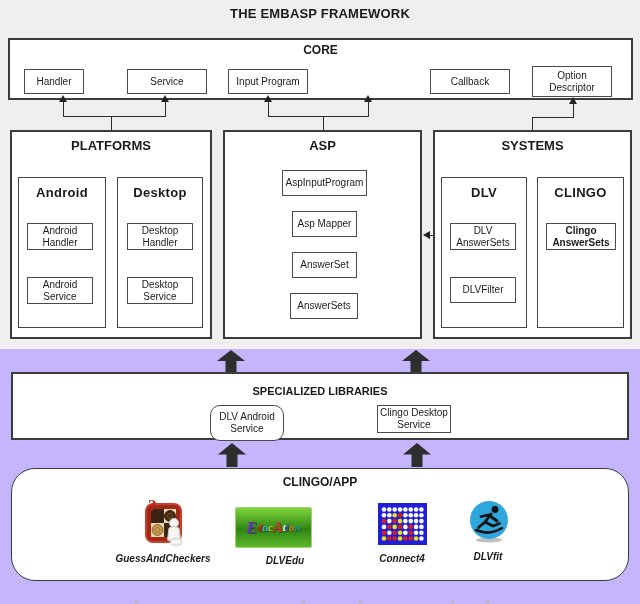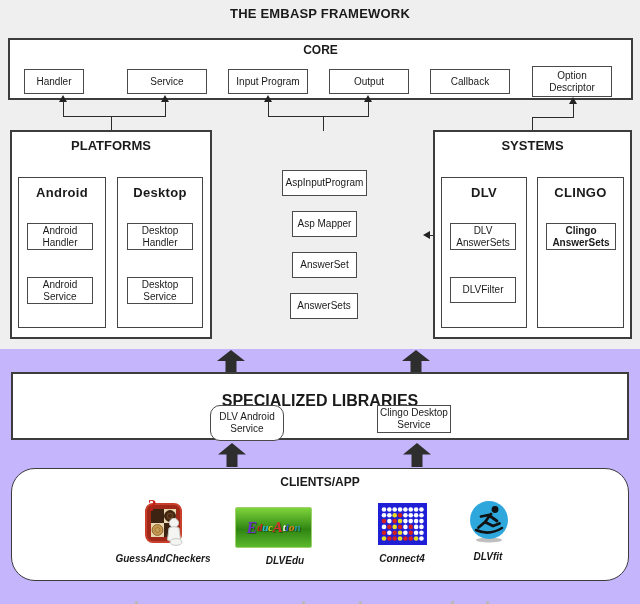--- a/index.html
+++ b/index.html
@@ -49,21 +49,20 @@
   <div class="gray-band"></div>
 
   <div class="diagram-title">THE EMBASP FRAMEWORK</div>
 
   <div class="bigbox" style="left:8px;top:38px;width:625px;height:62px;">
     <div class="boxhdr" style="top:3px;font-size:12px;">CORE</div>
   </div>
   <div class="smallbox" style="left:24px;top:69px;width:60px;height:25px;">Handler</div>
   <div class="smallbox" style="left:127px;top:69px;width:80px;height:25px;">Service</div>
   <div class="smallbox" style="left:228px;top:69px;width:80px;height:25px;">Input Program</div>
-  <div class="smallbox" style="left:329px;top:69px;width:80px;height:25px;">Output</div>
   <div class="smallbox" style="left:430px;top:69px;width:80px;height:25px;">Callback</div>
   <div class="smallbox" style="left:532px;top:66px;width:80px;height:31px;">Option Descriptor</div>
 
   <div>
     <div class="ah-up" style="left:59px;top:95px;"></div>
     <div class="vline" style="left:62.5px;top:101px;height:16px;"></div>
     <div class="ah-up" style="left:161px;top:95px;"></div>
     <div class="vline" style="left:164.5px;top:101px;height:16px;"></div>
     <div class="hline" style="left:62.5px;top:116px;width:103px;"></div>
     <div class="vline" style="left:110.5px;top:116px;height:15px;"></div>
@@ -97,20 +96,23 @@
     <div class="subhdr" style="top:7px;">Android</div>
   </div>
   <div class="smallbox" style="left:27px;top:223px;width:66px;height:27px;">Android Handler</div>
   <div class="smallbox" style="left:27px;top:277px;width:66px;height:27px;">Android Service</div>
   <div class="subbox" style="left:117px;top:177px;width:86px;height:151px;">
     <div class="subhdr" style="top:7px;">Desktop</div>
   </div>
   <div class="smallbox" style="left:127px;top:223px;width:66px;height:27px;">Desktop Handler</div>
   <div class="smallbox" style="left:127px;top:277px;width:66px;height:27px;">Desktop Service</div>
 
+  <div class="bigbox" style="left:223px;top:130px;width:199px;height:209px;">
+    <div class="boxhdr" style="top:6px;">ASP</div>
+  </div>
   <div class="smallbox" style="left:282px;top:170px;width:85px;height:26px;">AspInputProgram</div>
   <div class="smallbox" style="left:292px;top:211px;width:65px;height:26px;">Asp Mapper</div>
   <div class="smallbox" style="left:292px;top:252px;width:65px;height:26px;">AnswerSet</div>
   <div class="smallbox" style="left:290px;top:293px;width:68px;height:26px;">AnswerSets</div>
 
   <div class="bigbox" style="left:433px;top:130px;width:199px;height:209px;">
     <div class="boxhdr" style="top:6px;">SYSTEMS</div>
   </div>
   <div class="subbox" style="left:441px;top:177px;width:86px;height:151px;">
     <div class="subhdr" style="top:7px;">DLV</div>
@@ -123,34 +125,34 @@
   <div class="smallbox" style="left:546px;top:223px;width:70px;height:27px;font-weight:bold;">Clingo AnswerSets</div>
 
   <svg class="blockarrow" style="left:217px;top:350px;" viewBox="0 0 28 23">
       <polygon points="14,0 28,11 19.5,11 19.5,23 8.5,23 8.5,11 0,11" fill="#2e2e2e"></polygon>
     </svg>
   <svg class="blockarrow" style="left:402px;top:350px;" viewBox="0 0 28 23">
       <polygon points="14,0 28,11 19.5,11 19.5,23 8.5,23 8.5,11 0,11" fill="#2e2e2e"></polygon>
     </svg>
 
   <div class="bigbox" style="left:11px;top:372px;width:618px;height:68px;">
-    <div class="boxhdr" style="top:18px;font-size:16px;">SPECIALIZED LIBRARIES</div>
+    <div class="boxhdr" style="top:11px;font-size:11px;">SPECIALIZED LIBRARIES</div>
   </div>
   <div class="smallbox" style="left:210px;top:405px;width:74px;height:36px;border-radius:10px;">DLV Android Service</div>
   <div class="smallbox" style="left:377px;top:405px;width:74px;height:28px;">Clingo Desktop Service</div>
 
   <svg class="blockarrow" style="left:218px;top:443px;height:24px;" viewBox="0 0 28 24">
       <polygon points="14,0 28,11.5 19.5,11.5 19.5,24 8.5,24 8.5,11.5 0,11.5" fill="#2e2e2e"></polygon>
     </svg>
   <svg class="blockarrow" style="left:403px;top:443px;height:24px;" viewBox="0 0 28 24">
       <polygon points="14,0 28,11.5 19.5,11.5 19.5,24 8.5,24 8.5,11.5 0,11.5" fill="#2e2e2e"></polygon>
     </svg>
 
   <div class="bigbox" style="left:11px;top:468px;width:618px;height:113px;border-radius:24px;border-width:1.8px;">
-    <div class="boxhdr" style="top:6px;font-size:12px;">CLIENTS/APP</div>
+    <div class="boxhdr" style="top:6px;font-size:12px;">CLINGO/APP</div>
   </div>
 
   <svg class="appicon" style="left:143px;top:495px;" width="42" height="54" viewBox="0 0 42 54">
     <rect x="3" y="9" width="35" height="38" rx="7" fill="#a02818" stroke="#c8402c" stroke-width="2"></rect>
     <rect x="8" y="14" width="13" height="14" fill="#3d2412"></rect>
     <rect x="21" y="14" width="12" height="14" fill="#e8d7ae"></rect>
     <rect x="8" y="28" width="13" height="14" fill="#e8d7ae"></rect>
     <rect x="21" y="28" width="12" height="14" fill="#3d2412"></rect>
     <circle cx="27" cy="21" r="5.4" fill="#4a2a12" stroke="#2c1608" stroke-width="1"></circle>
     <circle cx="27" cy="21" r="2.6" fill="none" stroke="#6b4a28" stroke-width="1"></circle>

